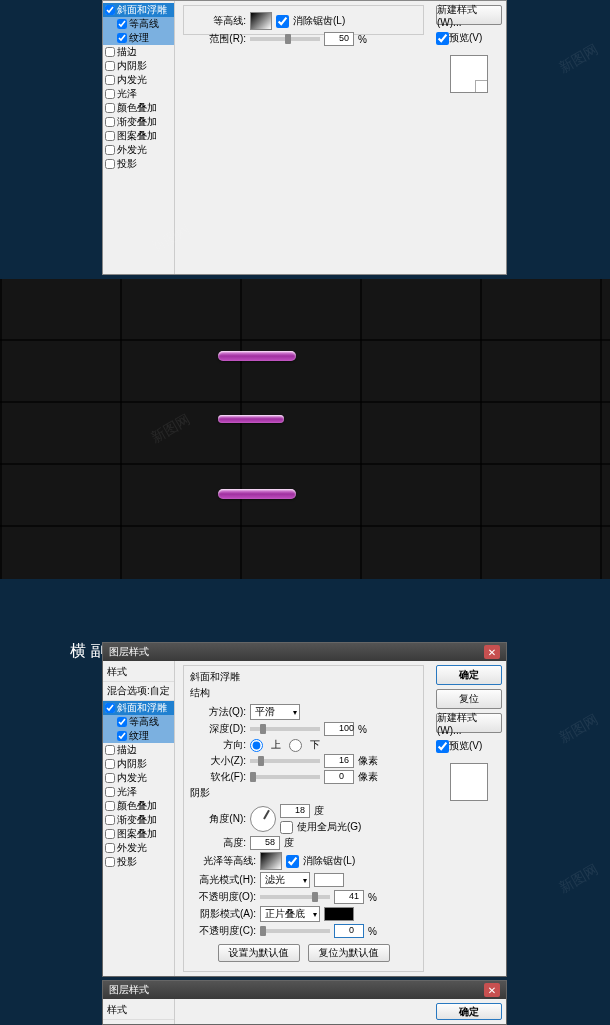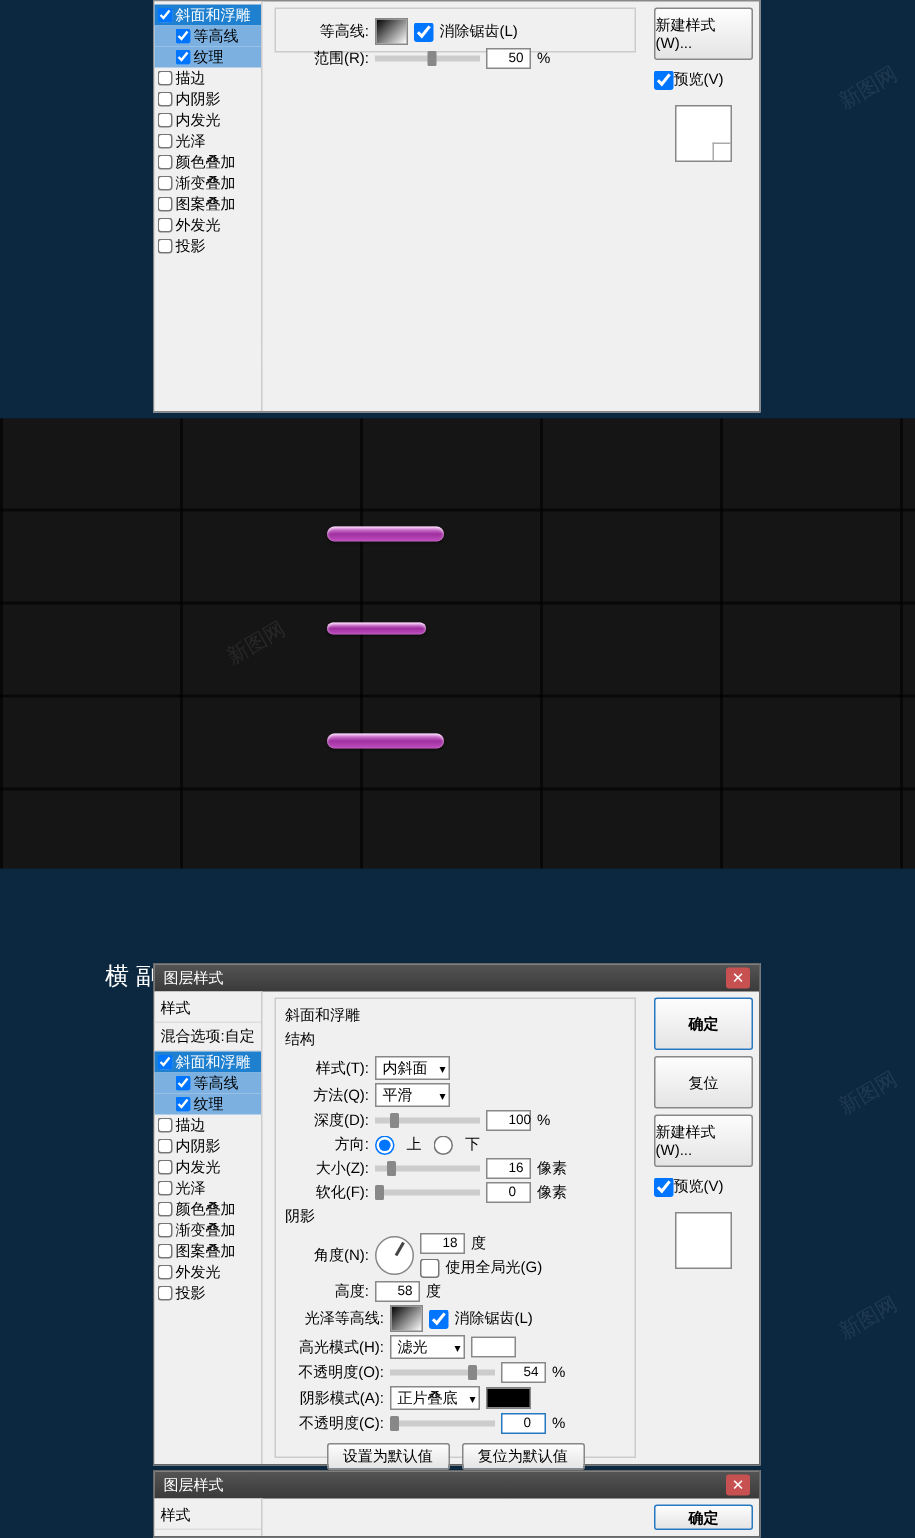--- a/index.html
+++ b/index.html
@@ -231,21 +231,21 @@
     }
     
     .right-panel {
       width: 74px;
       padding: 4px;
       display: flex;
       flex-direction: column;
       gap: 4px;
     }
     .btn {
-      height: 35px;
+      height: 20px;
       background: linear-gradient(#fdfdfd, #e4e4e4);
       border: 1px solid #888;
       font-size: 10px;
       cursor: pointer;
       border-radius: 2px;
       display: flex;
       align-items: center;
       justify-content: center;
     }
     .btn.primary { border: 1px solid #2878c0; font-weight: bold; }
@@ -456,24 +456,20 @@
         </div>
       <div class="style-item">
           <input type="checkbox" style="">
           <span>投影</span>
         </div>
     </div>
     <div class="main-panel">
       <div class="main-panel-inner">
         <div class="panel-title">斜面和浮雕</div>
         <div class="panel-subtitle">结构</div>
-        <div class="form-row">
-          <span class="form-label">样式(T):</span>
-          <span class="dropdown">内斜面</span>
-        </div>
         <div class="form-row">
           <span class="form-label">方法(Q):</span>
           <span class="dropdown">平滑</span>
         </div>
         <div class="form-row">
           <span class="form-label">深度(D):</span>
           <span class="slider">
               <span class="slider-thumb" style="left:10px"></span>
             </span>
           <span class="num-input">100</span>
@@ -533,21 +529,21 @@
         <div class="form-row">
           <span class="form-label" style="width:66px">高光模式(H):</span>
           <span class="dropdown">滤光</span>
           <span class="color-swatch" style="background:#fff"></span>
         </div>
         <div class="form-row">
           <span class="form-label" style="width:66px">不透明度(O):</span>
           <span class="slider">
               <span class="slider-thumb" style="left:52px"></span>
             </span>
-          <span class="num-input">54</span>
+          <span class="num-input">41</span>
           <span>%</span>
         </div>
         <div class="form-row">
           <span class="form-label" style="width:66px">阴影模式(A):</span>
           <span class="dropdown">正片叠底</span>
           <span class="color-swatch"></span>
         </div>
         <div class="form-row">
           <span class="form-label" style="width:66px">不透明度(C):</span>
           <span class="slider">

